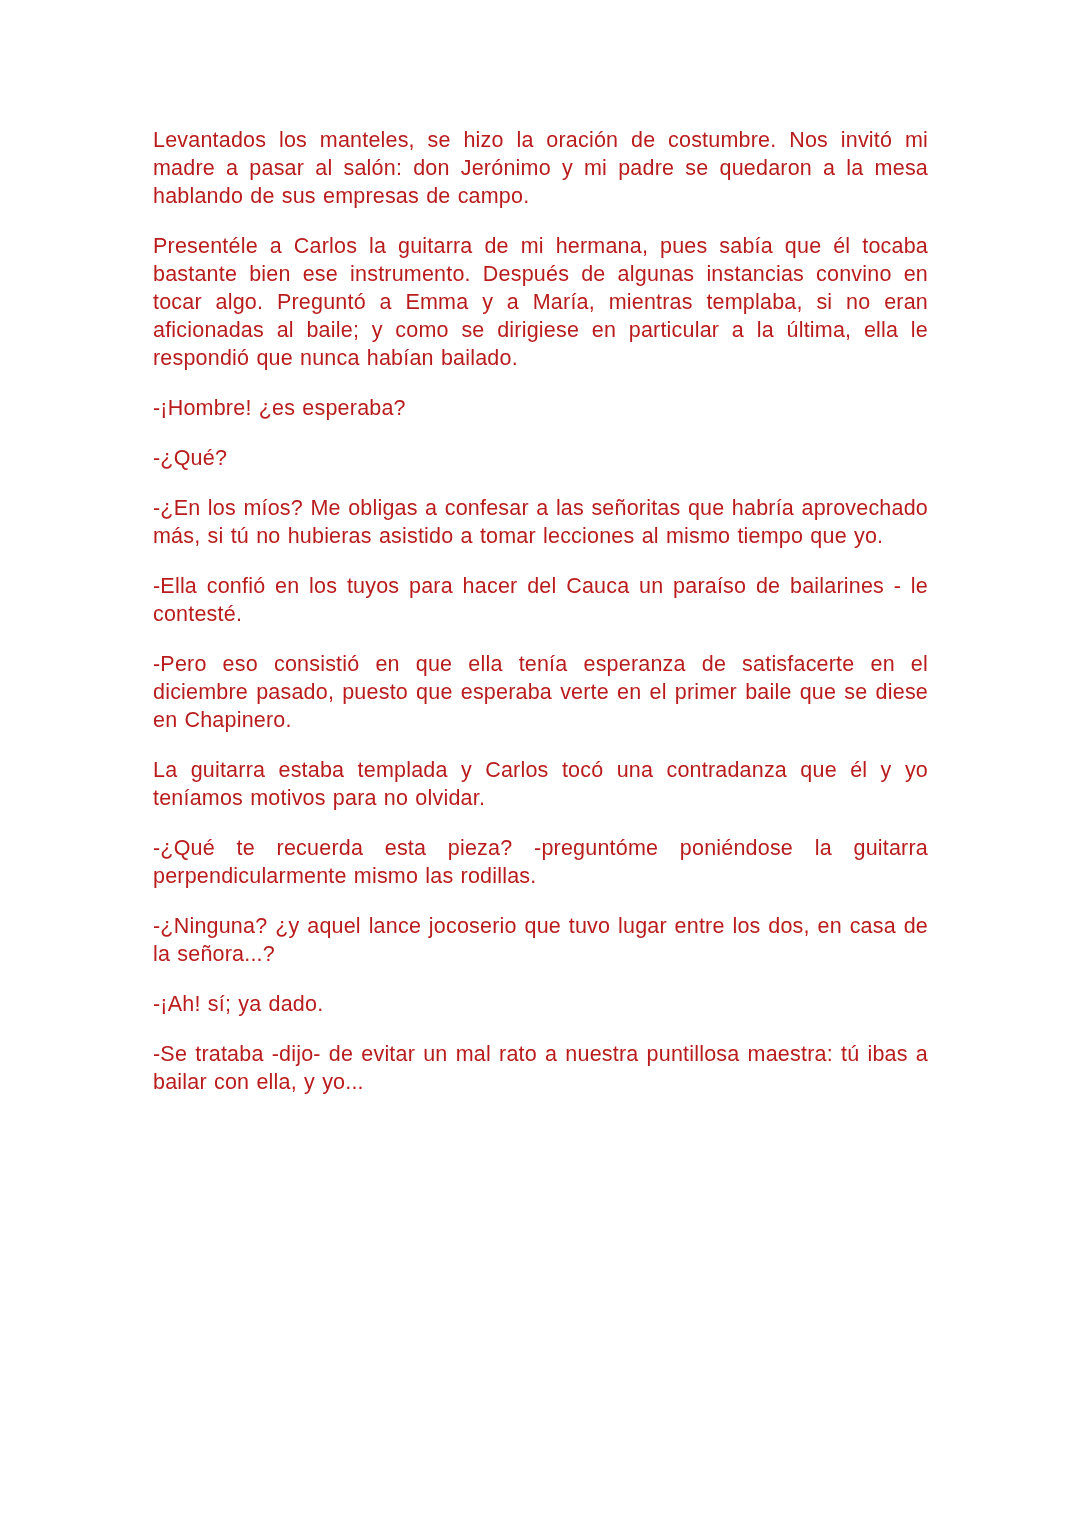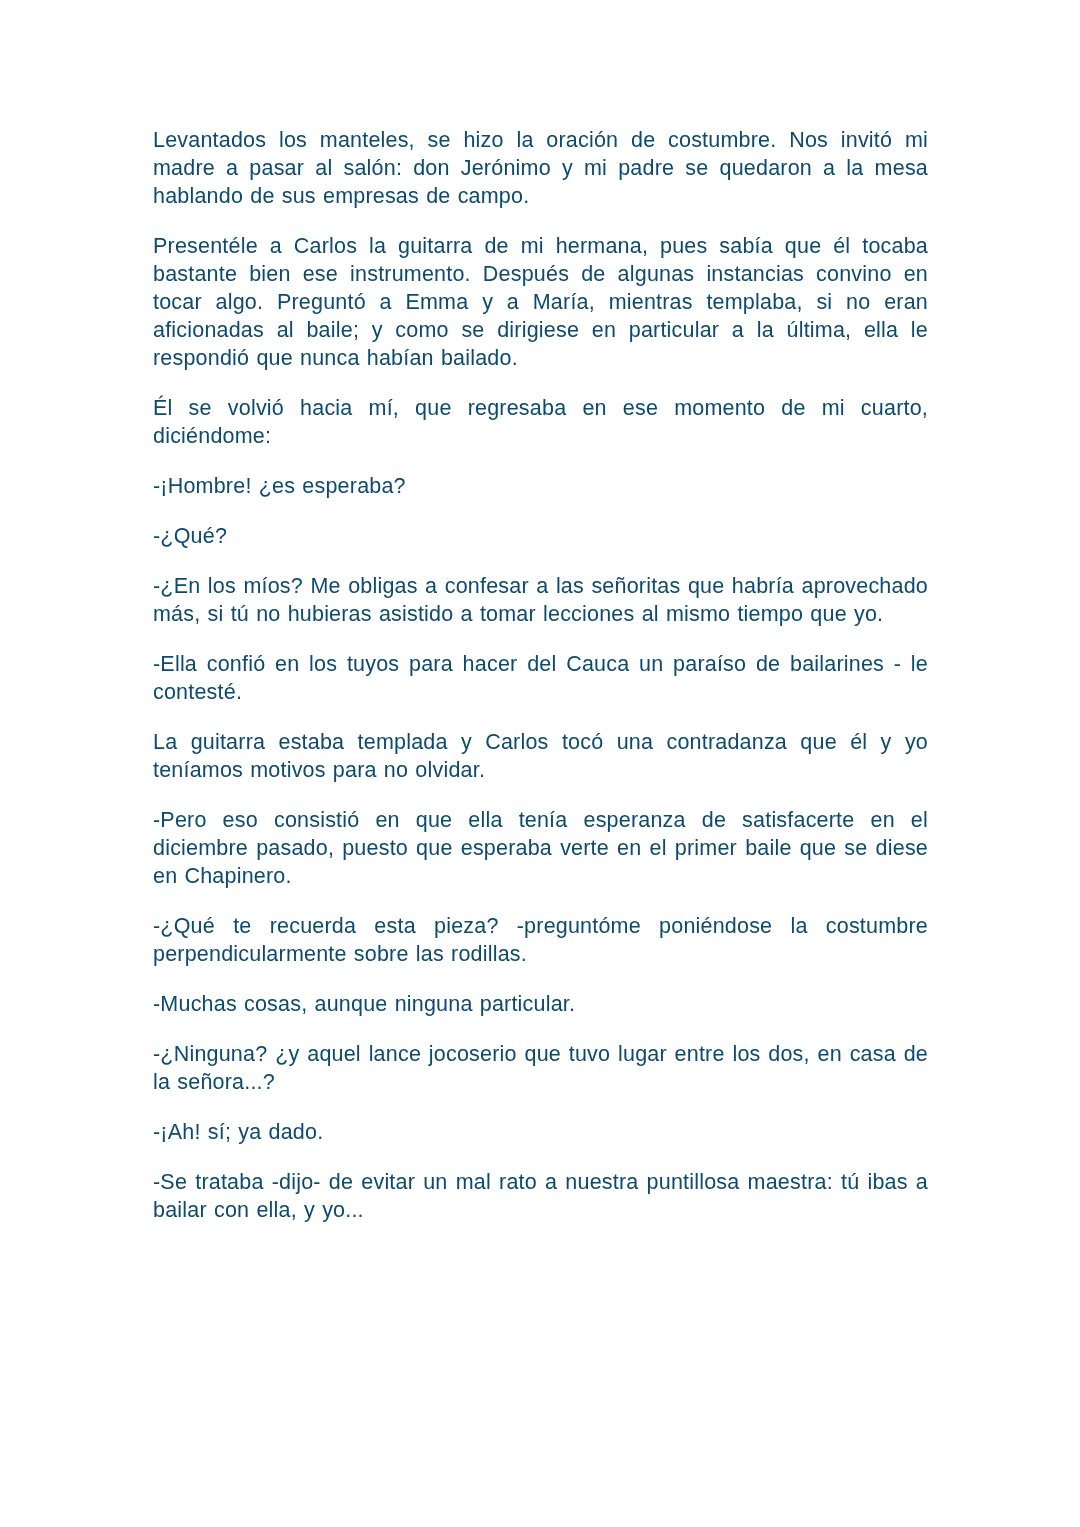--- a/index.html
+++ b/index.html
@@ -18,43 +18,41 @@
     height: 1527px;
     padding: 126px 152px 0 153px;
     background: #ffffff;
   }
   .text-content p {
     margin: 0 0 22px 0;
     font-family: "Liberation Sans", "DejaVu Sans", sans-serif;
     font-size: 21.5px;
     line-height: 28px;
     letter-spacing: 0.2px;
-    color: #0c4a6e;
+    color: #b91c1c;
     text-align: justify;
     text-align-last: left;
     word-spacing: 1px;
   }
   .text-content p:last-child {
     margin-bottom: 16px;
   }
 </style>
 </head>
 <body style="background: rgb(255, 255, 255);">
 
 <main class="page" style="background: rgb(255, 255, 255); color: rgb(28, 28, 28);">
   <div class="text-content">
 
   <p>Levantados los manteles, se hizo la oración de costumbre. Nos invitó mi madre a pasar al salón: don Jerónimo y mi padre se quedaron a la mesa hablando de sus empresas de campo.</p>
       <p>Presentéle a Carlos la guitarra de mi hermana, pues sabía que él tocaba bastante bien ese instrumento. Después de algunas instancias convino en tocar algo. Preguntó a Emma y a María, mientras templaba, si no eran aficionadas al baile; y como se dirigiese en particular a la última, ella le respondió que nunca habían bailado.</p>
-      <p>Él se volvió hacia mí, que regresaba en ese momento de mi cuarto, diciéndome:</p>
       <p>-¡Hombre! ¿es esperaba?</p>
       <p>-¿Qué?</p>
       <p>-¿En los míos? Me obligas a confesar a las señoritas que habría aprovechado más, si tú no hubieras asistido a tomar lecciones al mismo tiempo que yo.</p>
       <p>-Ella confió en los tuyos para hacer del Cauca un paraíso de bailarines - le contesté.</p>
+      <p>-Pero eso consistió en que ella tenía esperanza de satisfacerte en el diciembre pasado, puesto que esperaba verte en el primer baile que se diese en Chapinero.</p>
       <p>La guitarra estaba templada y Carlos tocó una contradanza que él y yo teníamos motivos para no olvidar.</p>
-      <p>-Pero eso consistió en que ella tenía esperanza de satisfacerte en el diciembre pasado, puesto que esperaba verte en el primer baile que se diese en Chapinero.</p>
-      <p>-¿Qué te recuerda esta pieza? -preguntóme poniéndose la costumbre perpendicularmente sobre las rodillas.</p>
-      <p>-Muchas cosas, aunque ninguna particular.</p>
+      <p>-¿Qué te recuerda esta pieza? -preguntóme poniéndose la guitarra perpendicularmente mismo las rodillas.</p>
       <p>-¿Ninguna? ¿y aquel lance jocoserio que tuvo lugar entre los dos, en casa de la señora...?</p>
       <p>-¡Ah! sí; ya dado.</p>
       <p>-Se trataba -dijo- de evitar un mal rato a nuestra puntillosa maestra: tú ibas a bailar con ella, y yo...</p>
     </div>
 </main>
 
 </body></html>

